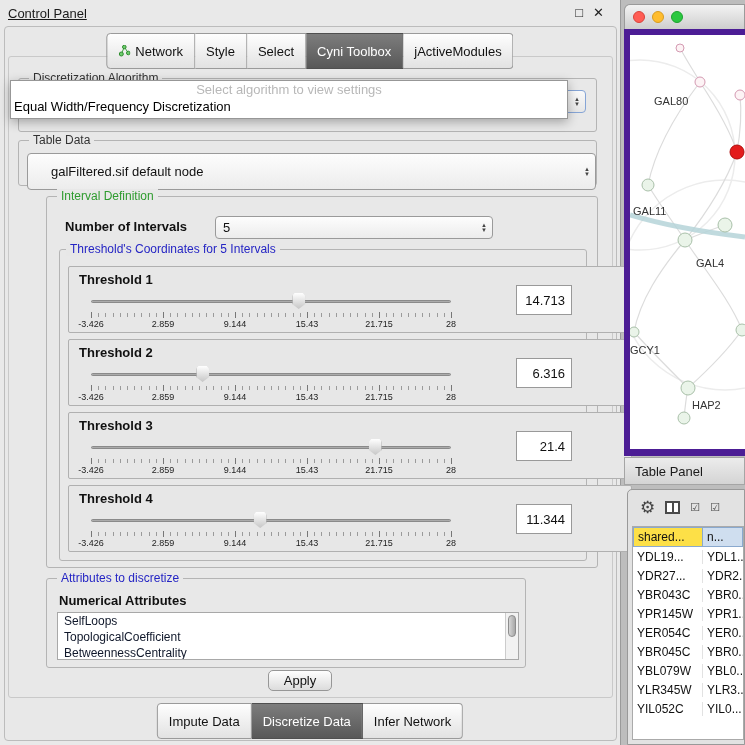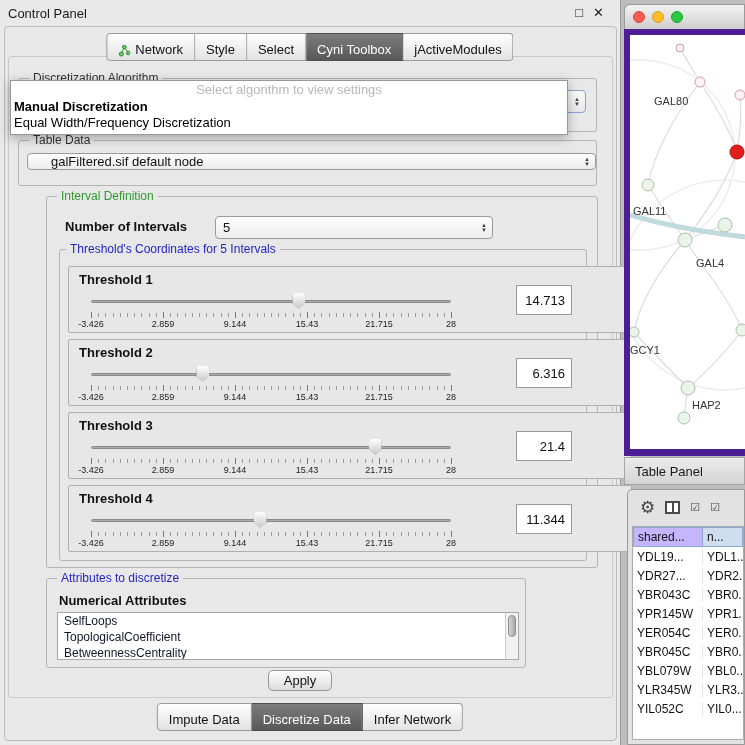--- a/index.html
+++ b/index.html
@@ -9,36 +9,36 @@
     background:#bdbdbd;
     font-family:"Liberation Sans", sans-serif;
     -webkit-font-smoothing:antialiased;
   }
 
   
   .control-panel {
     position:absolute; left:0; top:0; width:621px; height:745px;
     background:#e9e9e9; border-right:1px solid #9a9a9a;
   }
-  .cp-title { position:absolute; left:8px; top:6px; font-size:13px; color:#1a1a1a; }
+  .cp-title { position:absolute; left:8px; top:6px; font-size:13px; color:#1a1a1a;text-decoration:underline; }
   .cp-buttons { position:absolute; right:16px; top:5px; display:flex; gap:10px; font-size:13px; color:#222; }
   .cp-buttons span { cursor:default; }
   .cp-inner { position:absolute; left:4px; top:26px; width:613px; height:715px;
     border:1px solid #bcbcbc; border-radius:4px; background:#e8e8e8; }
   .content-border { position:absolute; left:8px; top:56px; width:605px; height:642px;
     border:1px solid #c9c9c9; border-radius:3px; }
 
   
   .tab-strip { position:absolute; left:50%; transform:translateX(-50%); display:flex; z-index:3; }
   .tab-strip.top { top:33px; }
   .tab-strip.bottom { top:703px; }
   .tab {
-    padding:3px 11px; font-size:13px; color:#111; display:flex; align-items:flex-end; gap:5px;
+    padding:3px 11px; font-size:13px; color:#111; display:flex; align-items:center; gap:5px;
     background:linear-gradient(#fefefe,#e2e2e2); border:1px solid #9a9a9a; border-left:none;
-    white-space:nowrap; height:28px;
+    white-space:nowrap; height:36px;
   }
   .tab:first-child { border-left:1px solid #9a9a9a; border-radius:4px 0 0 4px; }
   .tab:last-child { border-radius:0 4px 4px 0; }
   .tab.selected { background:linear-gradient(#7d7d7d,#585858); color:#fff; border-color:#4f4f4f; }
 
   
   .group { position:absolute; border:1px solid #b4b4b4; border-radius:3px; }
   .group-label { position:absolute; top:-8px; left:10px; background:#e8e8e8; padding:0 4px;
     font-size:12px; color:#333; white-space:nowrap; }
   .group-label.green { color:#2e9b2e; }
@@ -122,21 +122,21 @@
     display:flex; align-items:center; gap:10px; padding-left:12px; color:#444; }
   .gear { font-size:17px; line-height:17px; }
   .columns-icon { width:15px; height:13px; border:2px solid #4a4a4a; background:#fff;
     position:relative; display:inline-block; }
   .columns-icon::after { content:""; position:absolute; top:0; bottom:0; left:50%; width:2px;
     margin-left:-1px; background:#4a4a4a; }
   .check-icon { font-size:11px; }
   .tp-table { position:absolute; left:4px; top:36px; right:0; bottom:4px;
     background:#fff; border:1px solid #aaa; overflow:hidden; }
   .t-head { display:flex; height:20px; }
-  .t-head .c1 { width:70px; background:#c4b5fd; border:1px solid #8aa9ce;
+  .t-head .c1 { width:70px; background:#fde047; border:1px solid #8aa9ce;
     font-size:12px; display:flex; align-items:center; padding-left:4px; color:#111; }
   .t-head .c2 { flex:1; background:#cfdeef; border:1px solid #8aa9ce; border-left:none;
     font-size:12px; display:flex; align-items:center; padding-left:4px; color:#111; }
   .t-row { display:flex; height:19px; background:#fff; align-items:center; font-size:12px; color:#111; }
   .t-row .c1 { width:70px; padding-left:4px; border-right:1px solid #e2e2e2; overflow:hidden; white-space:nowrap; }
   .t-row .c2 { flex:1; padding-left:4px; overflow:hidden; white-space:nowrap; }
 </style>
 </head>
 <body>
 
@@ -179,27 +179,26 @@
   </div>
   <div class="combo-stub">
     <span class="stepper">
       <span>▲</span>
         <span>▼</span>
     </span>
   </div>
 
   <div class="algo-popup">
     <div class="popup-prompt">Select algorithm to view settings</div>
-    <div class="popup-item bold">Manual Discretization</div>
     <div class="popup-item">Equal Width/Frequency Discretization</div>
   </div>
 
   <div class="group" style="left:18px; top:140px; width:579px; height:46px;">
     <span class="group-label">Table Data</span>
-    <div class="combo" style="left:8px; top:12px; right:0; height:17px;padding-left:23px;">
+    <div class="combo" style="left:8px; top:12px; right:0; height:37px;padding-left:23px;">
       <span class="combo-text">galFiltered.sif default node</span>
       <span class="stepper">
         <span>▲</span>
           <span>▼</span>
       </span>
     </div>
   </div>
 
   <div class="group" style="left:46px; top:196px; width:552px; height:372px;">
     <span class="group-label green">Interval Definition</span>

